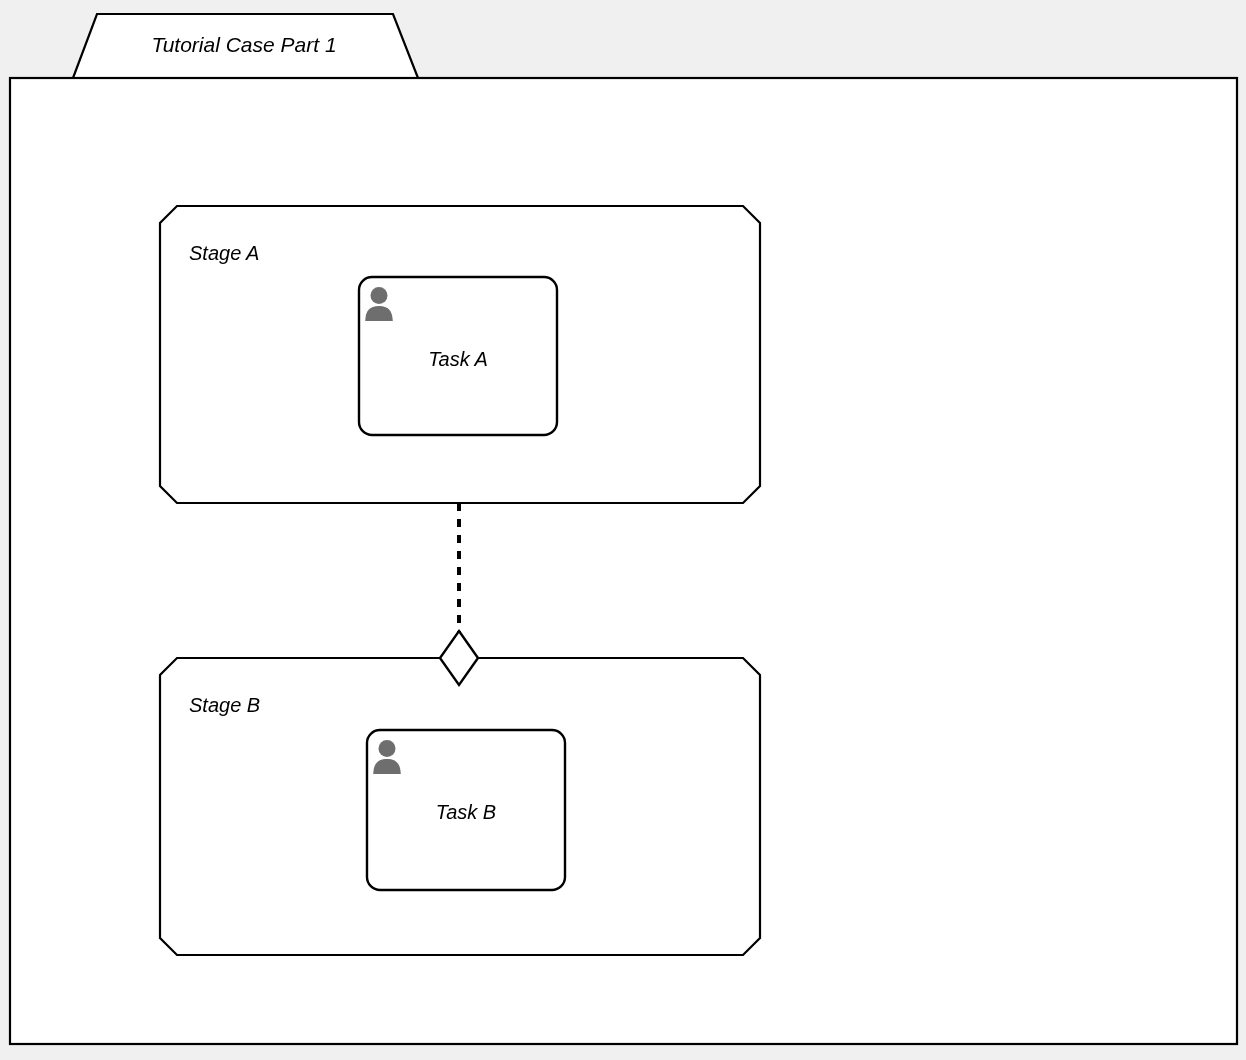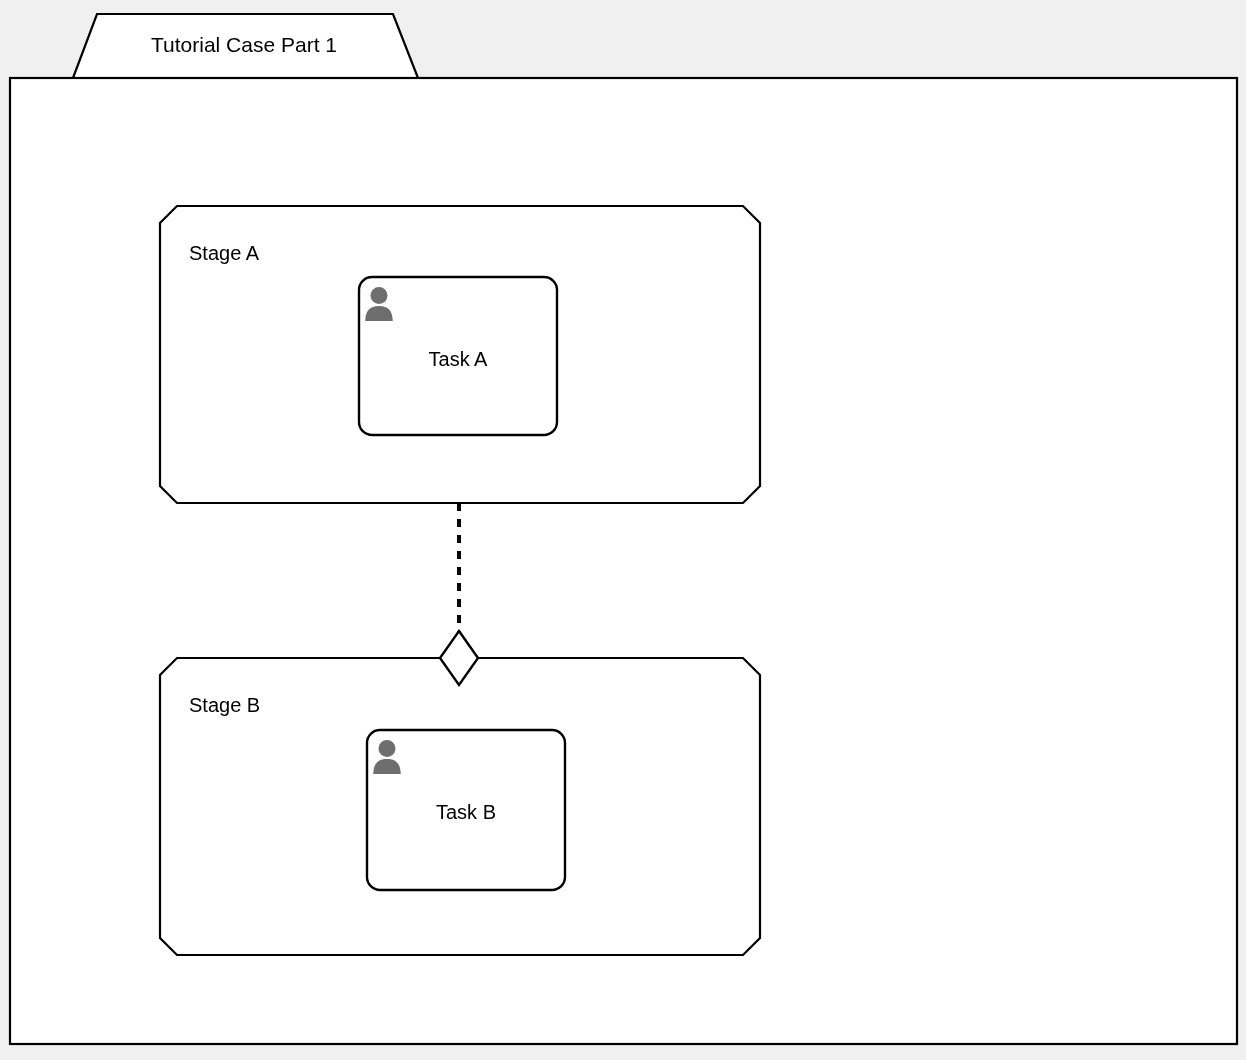--- a/index.html
+++ b/index.html
@@ -15,20 +15,21 @@
     overflow: hidden;
     position: relative;
   }
 
   #diagram-root {
     position: absolute;
     left: 0;
     top: 0;
     width: 1246px;
     height: 1060px;
+    font-style: italic;
   }
 
   .svg-layer {
     position: absolute;
     left: 0;
     top: 0;
     width: 1246px;
     height: 1060px;
     display: block;
   }

